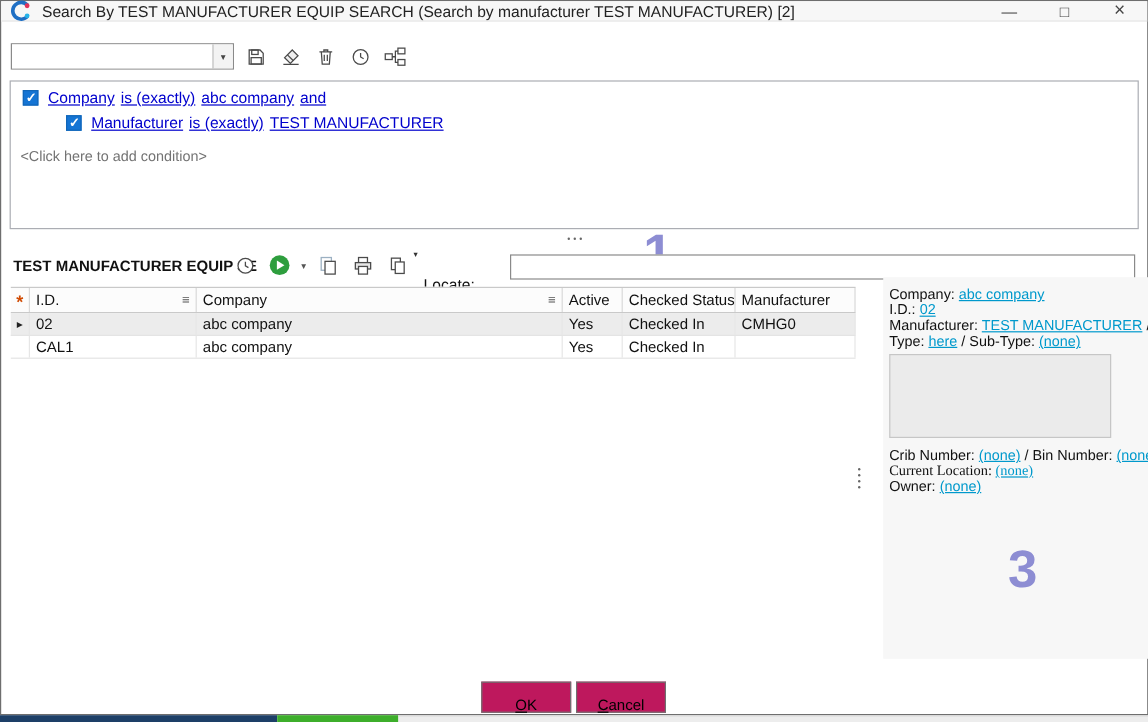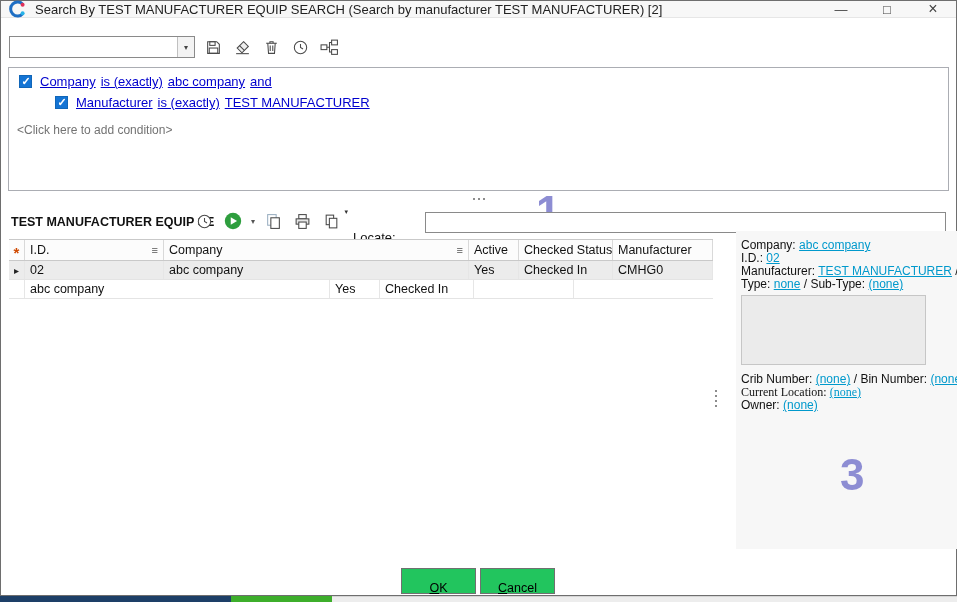--- a/index.html
+++ b/index.html
@@ -81,21 +81,21 @@
   .d1 { top: 7px; } .d2 { top: 20px; text-align: right; } .d3 { top: 33px; } .d4 { top: 46px; }
   .d5 { top: 141px; } .d6 { top: 154px; font-family: Liberation Serif, serif; } .d7 { top: 167px; }
   .tlink { color: #0099cc; text-decoration: underline; cursor: pointer; }
   .imgbox { position: absolute; left: 5px; top: 64px; width: 185px; height: 70px;
             background: #ebebeb; border: 1px solid #c6c6c6; }
   
   .annot { position: absolute; color: #8d8dd3; font-size: 44px; font-weight: 600; line-height: 1; }
   .annot1 { left: 527px; top: 122px; }
   
   .btn { position: absolute; top: 567px; width: 75px; height: 23px; border: 1px solid #707070;
-         background: #22c55e; font: 12.5px "Liberation Sans", sans-serif; text-align: center; padding: 12px; }
+         background: #be185d; font: 12.5px "Liberation Sans", sans-serif; text-align: center; padding: 12px; }
   .btn-ok { left: 400px; } .btn-cancel { left: 479px; }
   .accesskey { text-decoration: underline; }
   
   .taskbar { position: absolute; left: 0; bottom: 0; width: 957px; height: 6px; display: flex; }
   .tseg1 { width: 231px; background: #1d3f67; }
   .tseg2 { width: 101px; background: #3dae2b; }
   .tseg3 { flex: 1; background: #ededed; border-top: 1px solid #d5d5d5; }
   svg { display: block; }
 </style>
 </head>
@@ -258,20 +258,21 @@
           <span class="row-arrow">▸</span>
         </div>
         <div class="gc c1">02</div>
         <div class="gc c2">abc company</div>
         <div class="gc c3">Yes</div>
         <div class="gc c4">Checked In</div>
         <div class="gc c5">CMHG0</div>
       </div>
       <div class="grid-row">
         <div class="gc c0"></div>
+        <div class="gc c1">CAL1</div>
         <div class="gc c2">abc company</div>
         <div class="gc c3">Yes</div>
         <div class="gc c4">Checked In</div>
         <div class="gc c5"></div>
       </div>
 
     </div>
 
     <div class="vsplit">
       <span class="dot"></span>
@@ -289,21 +290,21 @@
         <span>I.D.:</span>
         <span class="tlink">02</span>
       </div>
       <div class="dline d3">
         <span>Manufacturer:</span>
         <span class="tlink">TEST MANUFACTURER</span>
         <span>/ Mo</span>
       </div>
       <div class="dline d4">
         <span>Type:</span>
-        <span class="tlink">none</span>
+        <span class="tlink">here</span>
         <span>/ Sub-Type:</span>
         <span class="tlink">(none)</span>
       </div>
       <div class="imgbox"></div>
       <div class="dline d5">
         <span>Crib Number:</span>
         <span class="tlink">(none)</span>
         <span>/ Bin Number:</span>
         <span class="tlink">(none)</span>
       </div>

